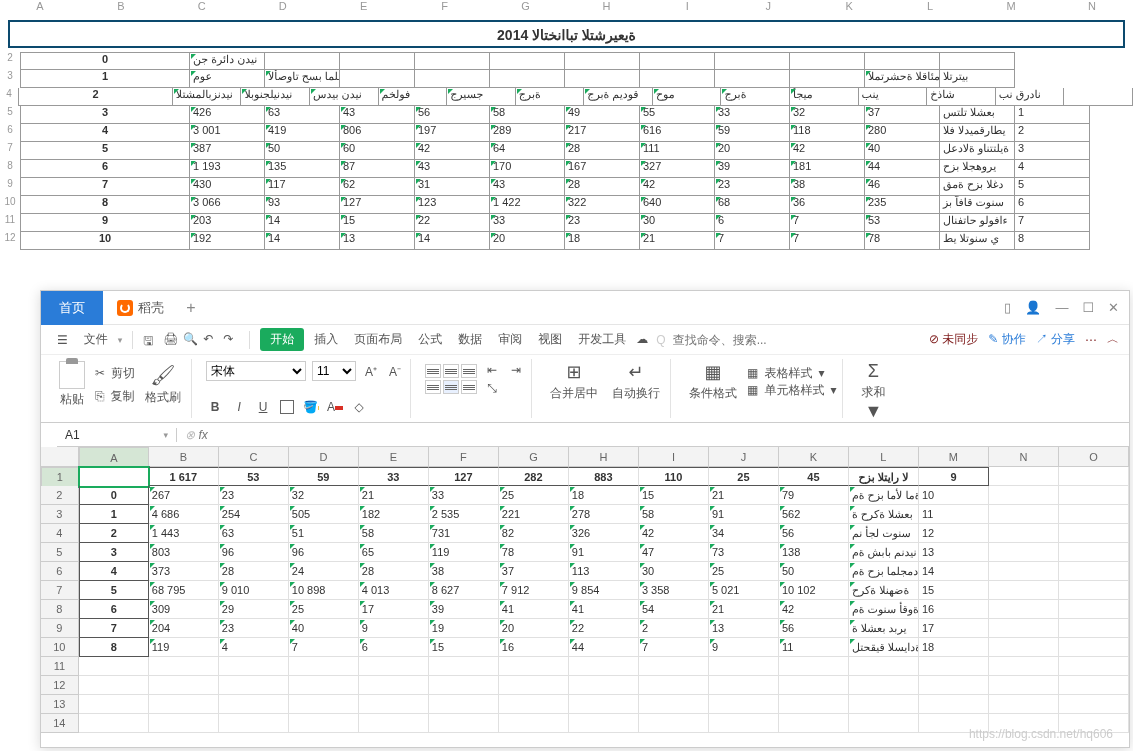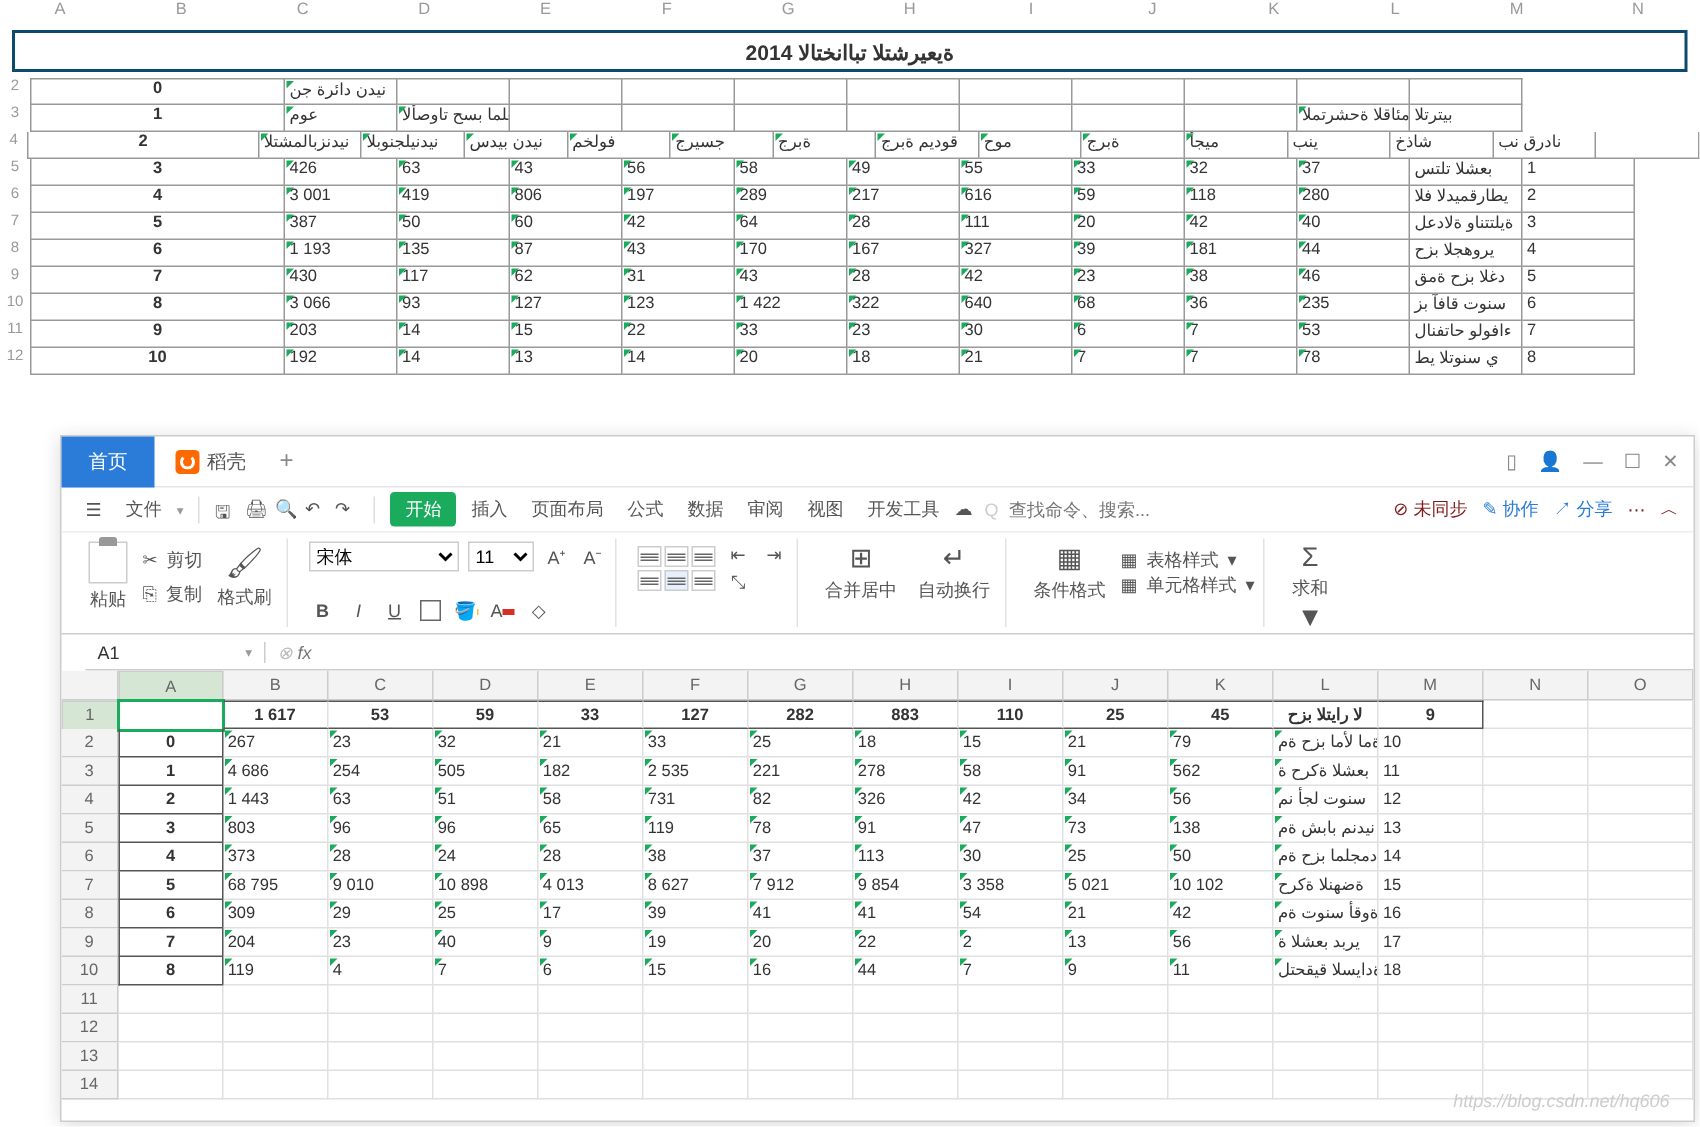--- a/index.html
+++ b/index.html
@@ -80,21 +80,21 @@
 .grow { display:flex; height:19px; }
 .grow .rn { width:40px; background:#f3f3f3; border-right:1px solid #ccc; border-bottom:1px solid #ccc; text-align:center; font-size:11px; color:#666; line-height:19px; }
 .grow .rn.sel { background:#d5e6d5; }
 .gc { width:74px; border-right:1px solid #e0e0e0; border-bottom:1px solid #e0e0e0; padding:0 3px; font-size:11px; line-height:19px; overflow:hidden; white-space:nowrap; position:relative; }
 .gc.bb { border-bottom:1px solid #555; }
 .gc.br { border-right:1px solid #555; }
 .gc.bt { border-top:1px solid #555; }
 .gc.bl { border-left:1px solid #555; }
 .gc.bold { font-weight:bold; text-align:center; }
 .gc.sel { outline:2px solid #1aab5d; outline-offset:-1px; }
-.wm { position:absolute; right:20px; bottom:10px; color:#ccc; font-size:12px;font-style:italic; }
+.wm { position:absolute; right:20px; bottom:10px; color:#ccc; font-size:12px; }
 </style>
 </head>
 <body>
 
 <div class="bg-sheet">
   <div class="bg-cols" id="bgcols">
       <div>A</div>
       <div>B</div>
       <div>C</div>
       <div>D</div>

